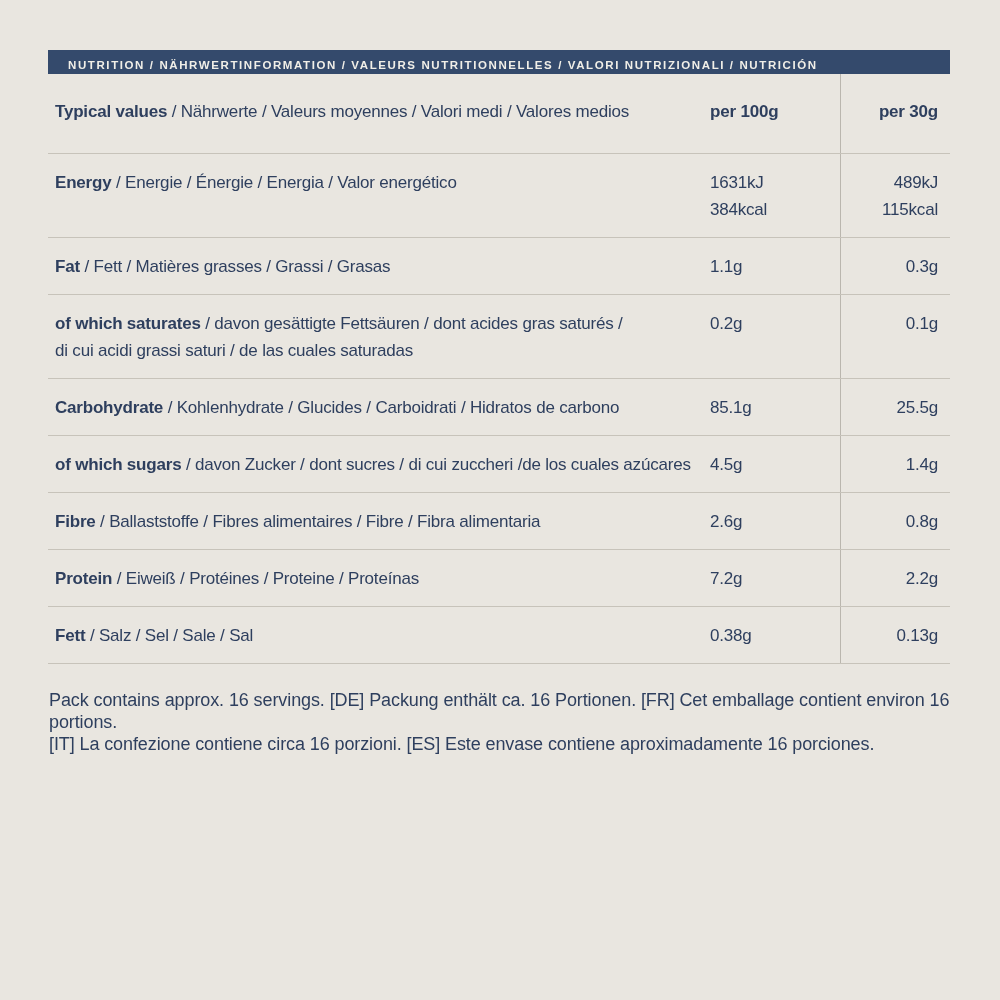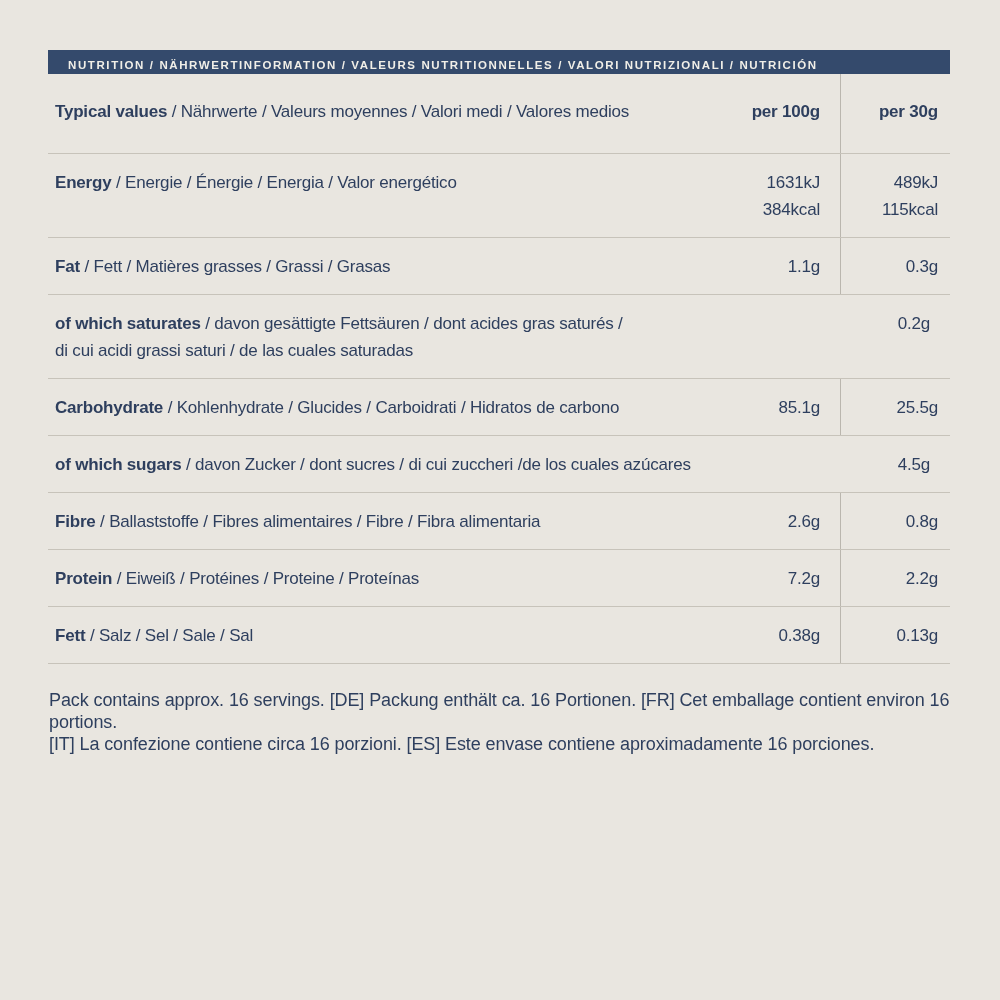--- a/index.html
+++ b/index.html
@@ -53,21 +53,20 @@
     padding-bottom:28px;
   }
   .lbl{
     flex:1 1 auto;
     padding-left:7px;
     padding-right:10px;
   }
   .lbl .b{font-weight:700;}
   .v100{
     flex:0 0 130px;
-    text-align:right;
     padding-right:20px;
     white-space:nowrap;
   }
   .v30{
     flex:0 0 110px;
     text-align:right;
     padding-right:12px;
     border-left:1px solid var(--divider);
     white-space:nowrap;
   }
@@ -119,34 +118,40 @@
           </div>
           <div class="cell v30">
             <div class="">0.3g</div>
           </div>
         </div>
         <div class="row">
           <div class="cell lbl"><span class="b">of which saturates</span> <span>/ davon gesättigte Fettsäuren / dont acides gras saturés /</span><div class="">di cui acidi grassi saturi / de las cuales saturadas</div></div>
           <div class="cell v100">
             <div class="">0.2g</div>
           </div>
+          <div class="cell v30">
+            <div class="">0.1g</div>
+          </div>
         </div>
         <div class="row">
           <div class="cell lbl"><span class="b">Carbohydrate</span> <span>/ Kohlenhydrate / Glucides / Carboidrati / Hidratos de carbono</span></div>
           <div class="cell v100">
             <div class="">85.1g</div>
           </div>
           <div class="cell v30">
             <div class="">25.5g</div>
           </div>
         </div>
         <div class="row">
           <div class="cell lbl"><span class="b">of which sugars</span> <span>/ davon Zucker / dont sucres / di cui zuccheri /de los cuales azúcares</span></div>
           <div class="cell v100">
             <div class="">4.5g</div>
+          </div>
+          <div class="cell v30">
+            <div class="">1.4g</div>
           </div>
         </div>
         <div class="row">
           <div class="cell lbl"><span class="b">Fibre</span> <span>/ Ballaststoffe / Fibres alimentaires / Fibre / Fibra alimentaria</span></div>
           <div class="cell v100">
             <div class="">2.6g</div>
           </div>
           <div class="cell v30">
             <div class="">0.8g</div>
           </div>

